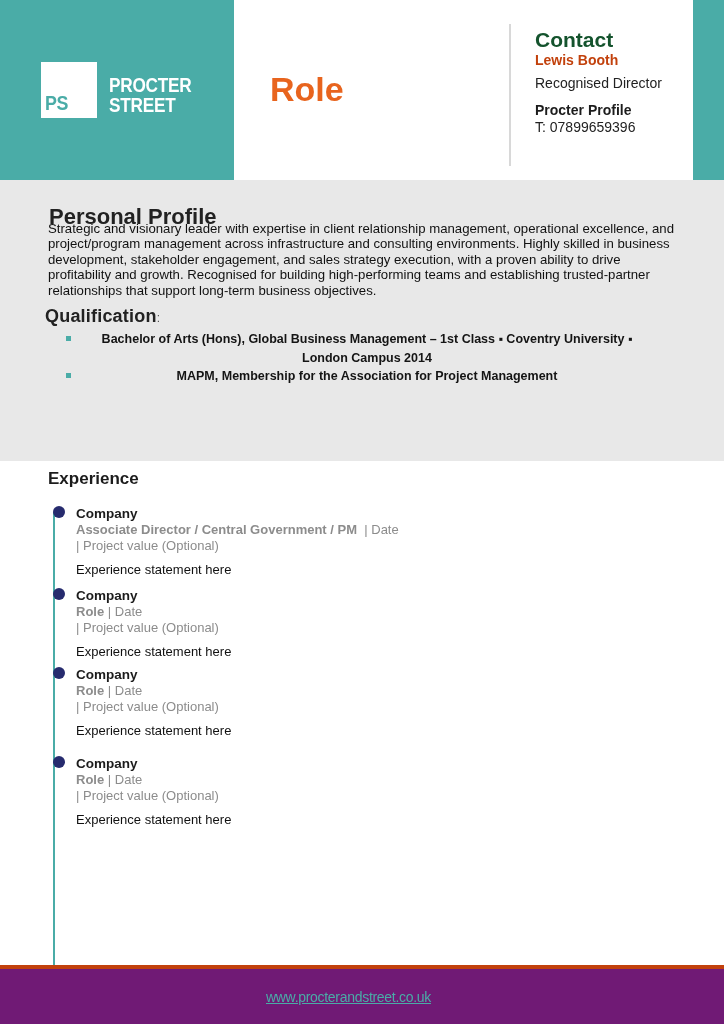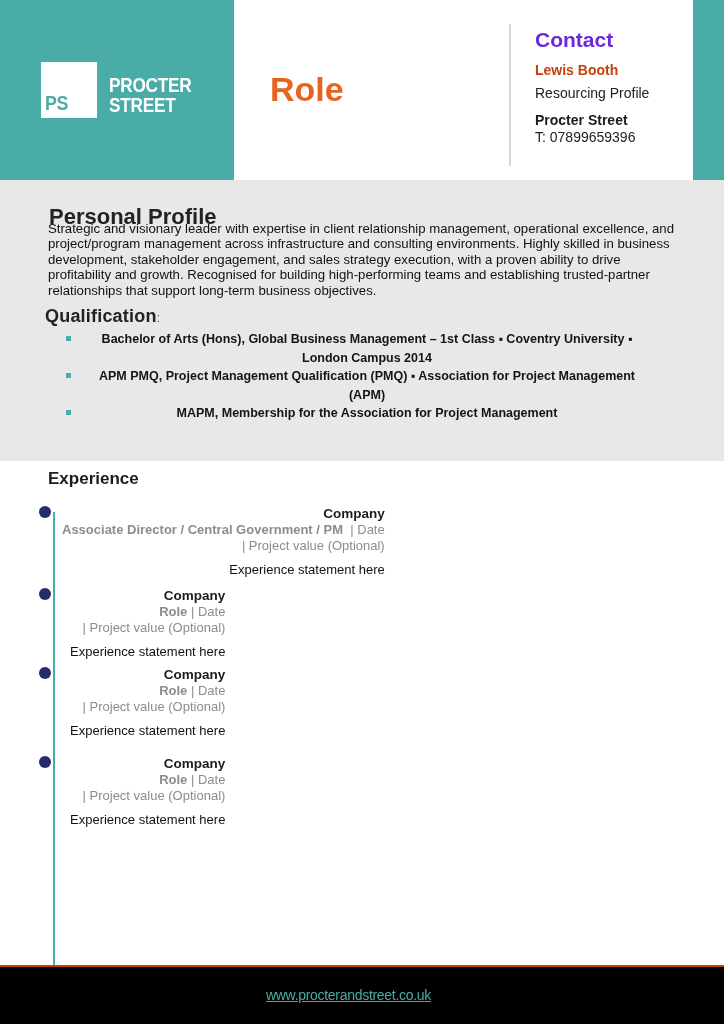--- a/index.html
+++ b/index.html
@@ -8,49 +8,49 @@
 
     
     .header { position: absolute; left: 0; top: 0; width: 724px; height: 180px; background: #ffffff; }
     .brand-block { position: absolute; left: 0; top: 0; width: 234px; height: 180px; background: #4aaca7; }
     .logo-box { position: absolute; left: 41px; top: 62px; width: 56px; height: 56px; background: #ffffff; padding-left: 28px; }
     .logo-box span { position: absolute; left: 4px; bottom: 3px; font-family: "Liberation Sans", sans-serif; font-weight: 700; font-size: 21px; color: #4aaca7; letter-spacing: -0.5px; transform: scaleX(0.85); transform-origin: left bottom; }
     .logo-text { position: absolute; left: 109px; top: 75px; color: #ffffff; font-weight: 700; font-size: 21px; line-height: 20px; letter-spacing: -0.3px; transform: scaleX(0.82); transform-origin: left top; }
     .role-title { position: absolute; left: 270px; top: 70px; font-weight: 700; font-size: 34px; color: #e8641e; }
     .contact-divider { position: absolute; left: 509px; top: 24px; width: 2px; height: 142px; background: #d8d8d8; }
     .contact { position: absolute; left: 535px; top: 28px; }
-    .contact-heading { font-weight: 700; font-size: 21px; color: #6d28d9; margin-bottom: 10px; }
+    .contact-heading { font-weight: 700; font-size: 21px; color: #14532d; }
     .contact-name { font-weight: 700; font-size: 14px; color: #c2410c; margin-bottom: 7px; }
     .contact-title { font-size: 14px; color: #222; margin-bottom: 11px; }
     .contact-company { font-weight: 700; font-size: 14px; color: #1c1c1c; margin-bottom: 1px; }
     .contact-phone { font-size: 14px; color: #222; }
     .accent-bar { position: absolute; left: 693px; top: 0; width: 31px; height: 180px; background: #4aaca7; }
 
     
     .profile-band { position: absolute; left: 0; top: 180px; width: 724px; height: 281px; background: #e8e8e8; }
     .profile-heading { position: absolute; left: 49px; top: 24px; font-weight: 700; font-size: 22px; color: #222; }
     .profile-text { position: absolute; left: 48px; top: 41px; width: 630px; font-size: 13.2px; line-height: 15.4px; color: #111; }
     .qual-heading { position: absolute; left: 45px; top: 126px; font-weight: 700; font-size: 18px; color: #222; letter-spacing: 0.2px; }
     .qual-heading .colon { font-weight: 400; font-size: 12px; color: #555; }
     .qual-list { position: absolute; left: 66px; top: 150px; width: 580px; list-style: none; }
     .qual-list li { position: relative; padding-left: 22px; font-weight: 700; font-size: 12.5px; line-height: 18.5px; color: #141414; text-align: center; }
     .qual-list li .bullet { position: absolute; left: 0; top: 6px; width: 5px; height: 5px; background: #4aaca7; }
 
     
     .exp-heading { position: absolute; left: 48px; top: 469px; font-weight: 700; font-size: 17px; color: #1c1c1c; }
     .timeline-line { position: absolute; left: 53px; top: 512px; width: 2px; height: 512px; background: #4aaca7; }
-    .exp-entry { position: absolute; left: 62px; text-align: right; }
+    .exp-entry { position: absolute; left: 76px; }
     .exp-dot { position: absolute; left: -23px; top: 0px; width: 12px; height: 12px; border-radius: 50%; background: #262b6e; }
     .exp-company { font-weight: 700; font-size: 13.5px; color: #1c1c1c; line-height: 16px; }
     .exp-meta { font-size: 13px; color: #8c8c8c; line-height: 16px; }
     .exp-meta b { font-weight: 700; }
-    .exp-statement { font-size: 13px; color: #111; margin-top: 8px; line-height: 16px; margin-left: 8px; }
+    .exp-statement { font-size: 13px; color: #111; margin-top: 8px; line-height: 16px; }
 
     
-    .footer { position: absolute; left: 0; top: 965px; width: 724px; height: 59px; background: #000000; border-top: 2px solid #c2410c; }
+    .footer { position: absolute; left: 0; top: 965px; width: 724px; height: 59px; background: #701a75; border-top: 4px solid #c2410c; }
     .footer-link { position: absolute; left: 266px; top: 20px; font-size: 14px; color: #4aaca7; text-decoration: underline; letter-spacing: -0.3px; }
   </style>
 </head>
 <body>
 
 <div class="header">
   <div class="brand-block">
     <div class="logo-box">
       <span>PS</span>
     </div>
@@ -59,36 +59,35 @@
       <div>STREET</div>
     </div>
   </div>
 
   <div class="role-title">Role</div>
 
   <div class="contact-divider"></div>
   <div class="contact">
     <div class="contact-heading">Contact</div>
     <div class="contact-name">Lewis Booth</div>
-    <div class="contact-title">Resourcing Profile</div>
-    <div class="contact-company">Procter Street</div>
+    <div class="contact-title">Recognised Director</div>
+    <div class="contact-company">Procter Profile</div>
     <div class="contact-phone">T: 07899659396</div>
   </div>
 
   <div class="accent-bar"></div>
 </div>
 
 <div class="profile-band">
   <div class="profile-heading">Personal Profile</div>
   <p class="profile-text">Strategic and visionary leader with expertise in client relationship management, operational excellence, and project/program management across infrastructure and consulting environments. Highly skilled in business development, stakeholder engagement, and sales strategy execution, with a proven ability to drive profitability and growth. Recognised for building high-performing teams and establishing trusted-partner relationships that support long-term business objectives.</p>
 
   <div class="qual-heading"><span>Qualification</span><span class="colon">:</span></div>
   <ul class="qual-list">
     <li><span class="bullet"></span><span>Bachelor of Arts (Hons), Global Business Management – 1st Class ▪ Coventry University ▪ London Campus 2014</span></li>
-    <li><span class="bullet"></span><span>APM PMQ, Project Management Qualification (PMQ) ▪ Association for Project Management (APM)</span></li>
     <li><span class="bullet"></span><span>MAPM, Membership for the Association for Project Management</span></li>
   </ul>
 </div>
 
 <div class="exp-heading">Experience</div>
 <div class="timeline-line"></div>
 
 <div class="exp-entry" style="top:506px;">
   <span class="exp-dot"></span>
   <div class="exp-company">Company</div>

